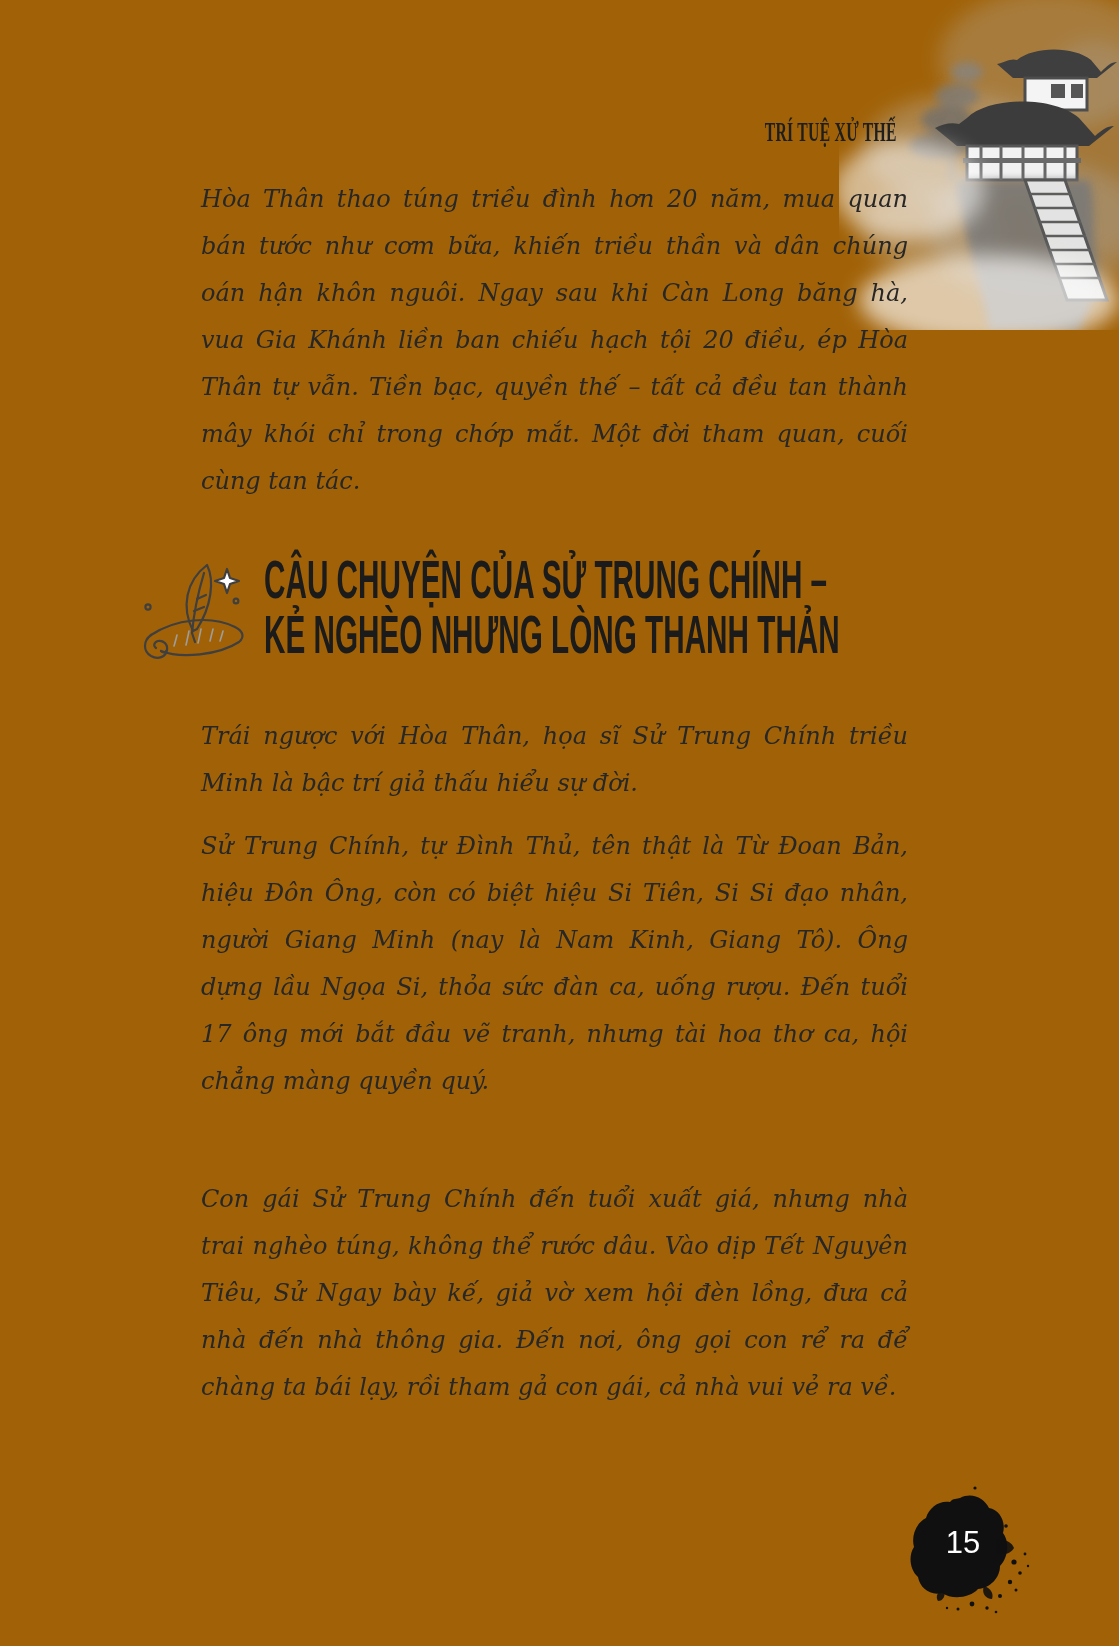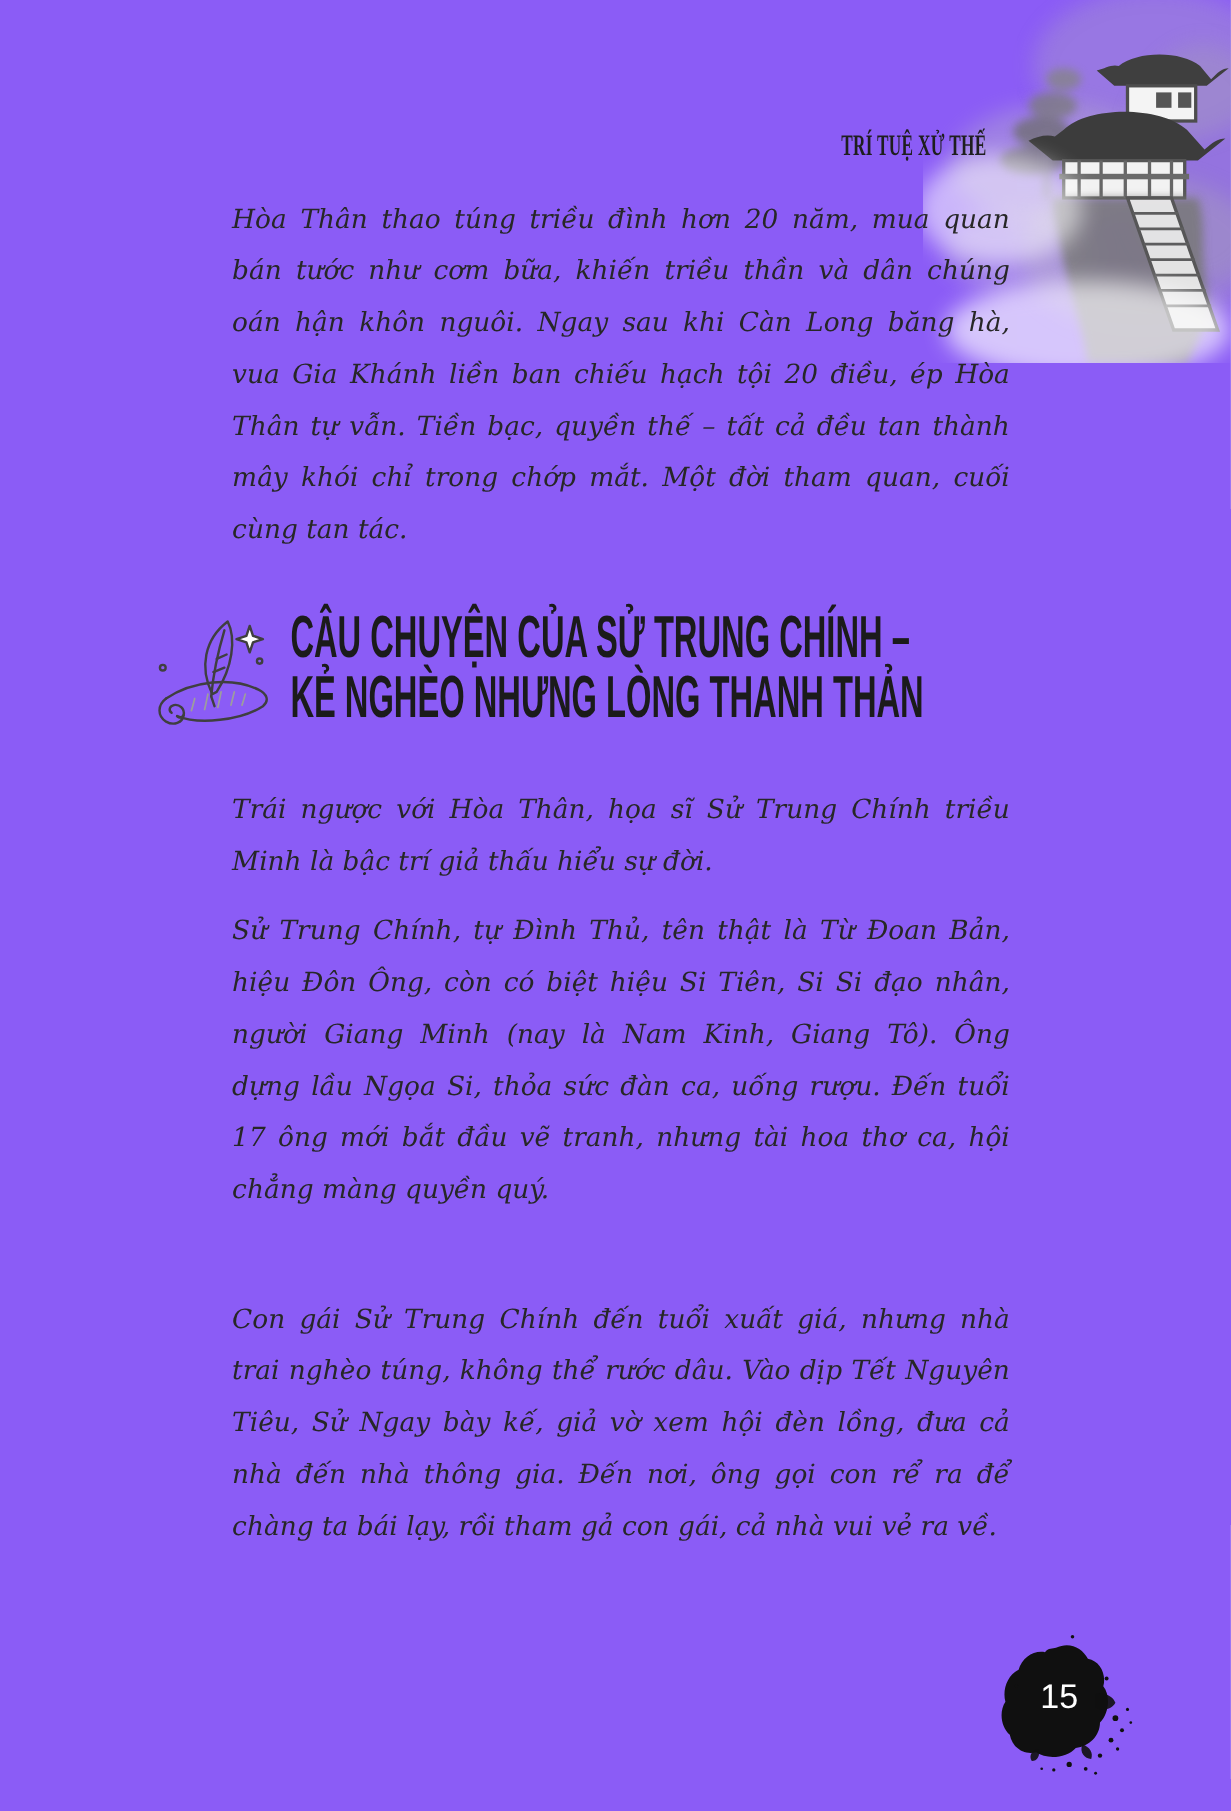--- a/index.html
+++ b/index.html
@@ -1,32 +1,32 @@
 <!DOCTYPE html>
 <html><head>
 <meta charset="utf-8">
 <style>
   * { margin:0; padding:0; box-sizing:border-box; }
   html,body { background:#e8e8e8; }
   .page {
     position:relative; width:1119px; height:1646px; margin:0 auto;
-    background:#8b5cf6; overflow:hidden;
+    background:#a16207; overflow:hidden;
     font-family:"Liberation Sans", sans-serif;
   }
   
   .corner-art { position:absolute; top:0; right:0; width:280px; height:330px; }
   
   .running-title {
     position:absolute; top:117px; right:222px;
     font-family:"Liberation Serif", serif; font-weight:700;
     font-size:27px; letter-spacing:0.5px; color:#1e1e1e;
     white-space:nowrap; transform:scaleX(0.58); transform-origin:top right;
   }
   
-  .para { position:absolute; left:211px; width:707px; }
+  .para { position:absolute; left:201px; width:707px; }
   .bline {
     font-family:"DejaVu Serif", serif; font-style:italic;
     font-size:24px; line-height:47px; color:#272727;
     text-align:justify; text-align-last:justify; white-space:nowrap;
   }
   .bline.endp { text-align-last:left; }
   .para-intro { top:176px; }
   .para-2 { top:713px; }
   .para-3 { top:823px; }
   .para-4 { top:1176px; }

